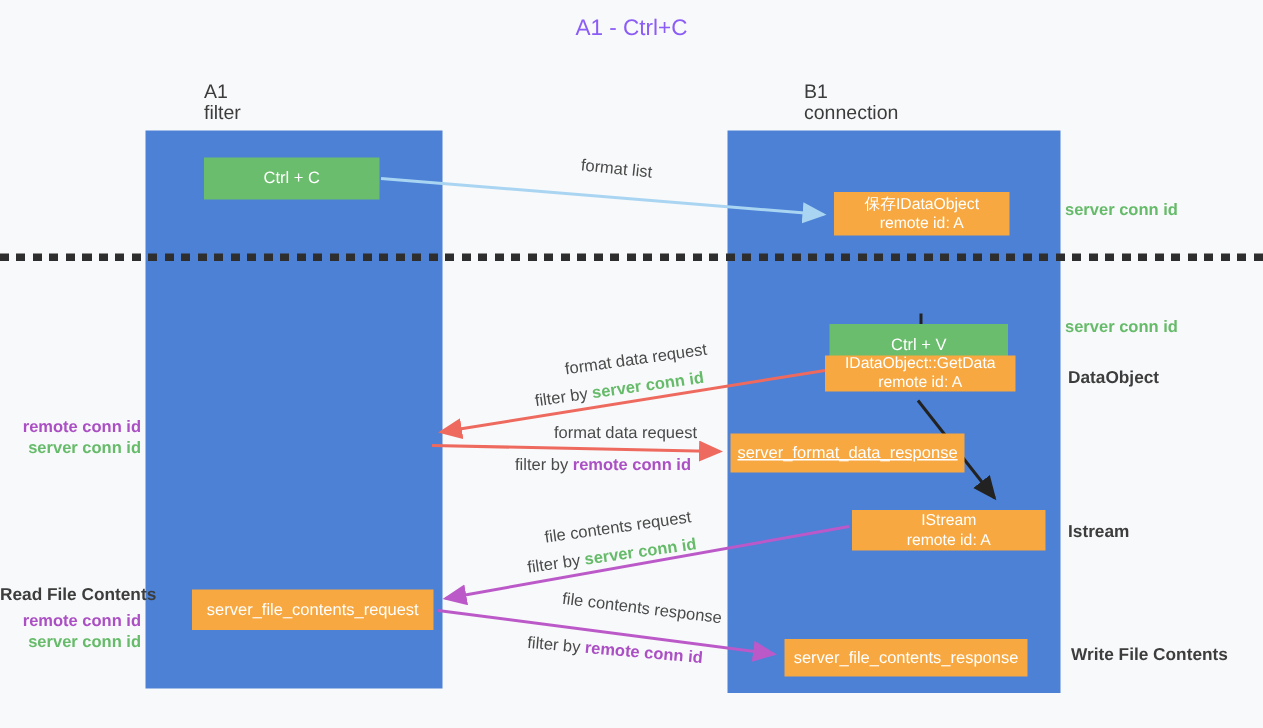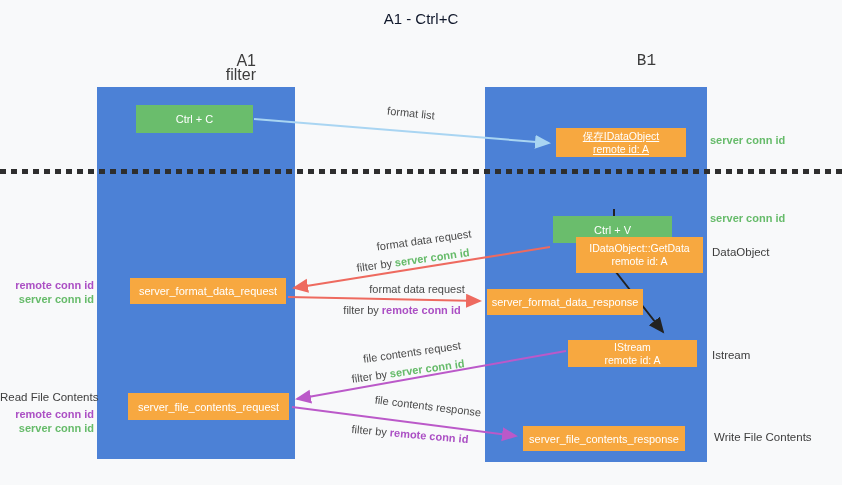--- a/index.html
+++ b/index.html
@@ -1,57 +1,58 @@
 <!DOCTYPE html>
 <html><head>
 <meta charset="utf-8">
 <style>
   html,body{margin:0;padding:0;background:#f8f9fa;font-family:"Liberation Sans",sans-serif;}
   #stage{position:relative;width:842px;height:485px;background:#f8f9fa;overflow:hidden;}
   .abs{position:absolute;}
 
-  .title{left:0;right:0;top:9px;text-align:center;font-size:15px;line-height:19px;color:#0f172a;}
-  .lane-header{text-align:right;font-size:16px;line-height:14px;color:#3c3c3c;}
+  .title{left:0;right:0;top:9px;text-align:center;font-size:15px;line-height:19px;color:#8b5cf6;}
+  .lane-header{text-align:left;font-size:13px;line-height:14px;color:#3c3c3c;}
   .lane{background:#4c81d6;}
 
   .dotline{left:0;top:169px;width:842px;height:5px;
     background:repeating-linear-gradient(90deg,#2e2e2e 0 6px,transparent 6px 11px);}
 
   .box{display:flex;flex-direction:column;align-items:center;justify-content:center;
        color:#fff;text-align:center;box-sizing:border-box;}
   .box.green{background:#6abd6c;font-size:11px;}
   .box.orange{background:#f7a840;font-size:11px;}
   .box .l2{font-size:10.5px;line-height:13px;}
 
   .sidelab{font-size:11px;line-height:14px;white-space:nowrap;}
   .green-t{color:#66bb6a;font-weight:bold;}
   .purple-t{color:#ab4fc4;font-weight:bold;}
-  .dark-t{color:#3d3d3d;font-weight:normal;font-size:11.5px;}
+  .dark-t{color:#3d3d3d;font-weight:bold;font-size:11.5px;}
   .left-col{text-align:right;}
 
   .mid{font-size:11px;color:#4a4a4a;white-space:nowrap;transform-origin:center;}
   .mid .green-t,.mid .purple-t{margin-left:3px;}
 
   svg.arrows{position:absolute;left:0;top:0;pointer-events:none;}
 </style>
 </head>
 <body>
 
 <div id="stage">
 
   <div class="abs title">
     <div>A1 - Ctrl+C</div>
   </div>
 
   <div class="abs lane-header" style="left:136px;top:54px;width:120px;">
     <div>A1</div>
     <div>filter</div>
   </div>
-  <div class="abs lane-header" style="left:536px;top:54px;width:120px;font-family:Liberation Mono, monospace;">
+  <div class="abs lane-header" style="left:536px;top:54px;width:120px;">
     <div>B1</div>
+    <div>connection</div>
   </div>
 
   <div class="abs lane" style="left:97px;top:87px;width:198px;height:372px;"></div>
   <div class="abs lane" style="left:485px;top:87px;width:222px;height:375px;"></div>
 
   <div class="abs dotline"></div>
 
   <svg class="arrows" width="842" height="485" viewBox="0 0 842 485">
     <defs>
       <marker id="m-blue" markerWidth="9" markerHeight="8" refX="7" refY="3.5" orient="auto">
@@ -73,39 +74,36 @@
     <line x1="550" y1="247" x2="294" y2="288" stroke="#ee6a5f" stroke-width="2" marker-end="url(#m-red)"></line>
     <line x1="288" y1="297" x2="480" y2="301" stroke="#ee6a5f" stroke-width="2" marker-end="url(#m-red)"></line>
     <line x1="566" y1="351" x2="297" y2="399" stroke="#bb59c9" stroke-width="2" marker-end="url(#m-purple)"></line>
     <line x1="292" y1="407" x2="516" y2="436" stroke="#bb59c9" stroke-width="2" marker-end="url(#m-purple)"></line>
   </svg>
 
   <div class="abs box green" style="left:136px;top:105px;width:117px;height:28px;">
     <div>Ctrl + C</div>
   </div>
 
-  <div class="abs box orange" style="left:556px;top:128px;width:130px;height:29px;text-decoration:underline;">
+  <div class="abs box orange" style="left:556px;top:128px;width:117px;height:29px;">
     <div class="l2">保存IDataObject</div>
     <div class="l2">remote id: A</div>
   </div>
 
   <div class="abs box green" style="left:553px;top:180px;width:119px;height:27px;margin-top:36px;">
     <div>Ctrl + V</div>
   </div>
 
-  <div class="abs box orange" style="left:576px;top:237px;width:127px;height:36px;">
+  <div class="abs box orange" style="left:550px;top:237px;width:127px;height:24px;">
     <div class="l2">IDataObject::GetData</div>
     <div class="l2">remote id: A</div>
   </div>
 
-  <div class="abs box orange" style="left:130px;top:278px;width:156px;height:26px;">
-    <div>server_format_data_request</div>
-  </div>
 
-  <div class="abs box orange" style="left:487px;top:289px;width:156px;height:26px;">
+  <div class="abs box orange" style="left:487px;top:289px;width:156px;height:26px;text-decoration:underline;">
     <div>server_format_data_response</div>
   </div>
 
   <div class="abs box orange" style="left:568px;top:340px;width:129px;height:27px;">
     <div class="l2">IStream</div>
     <div class="l2">remote id: A</div>
   </div>
 
   <div class="abs box orange" style="left:128px;top:393px;width:161px;height:27px;">
     <div>server_file_contents_request</div>

